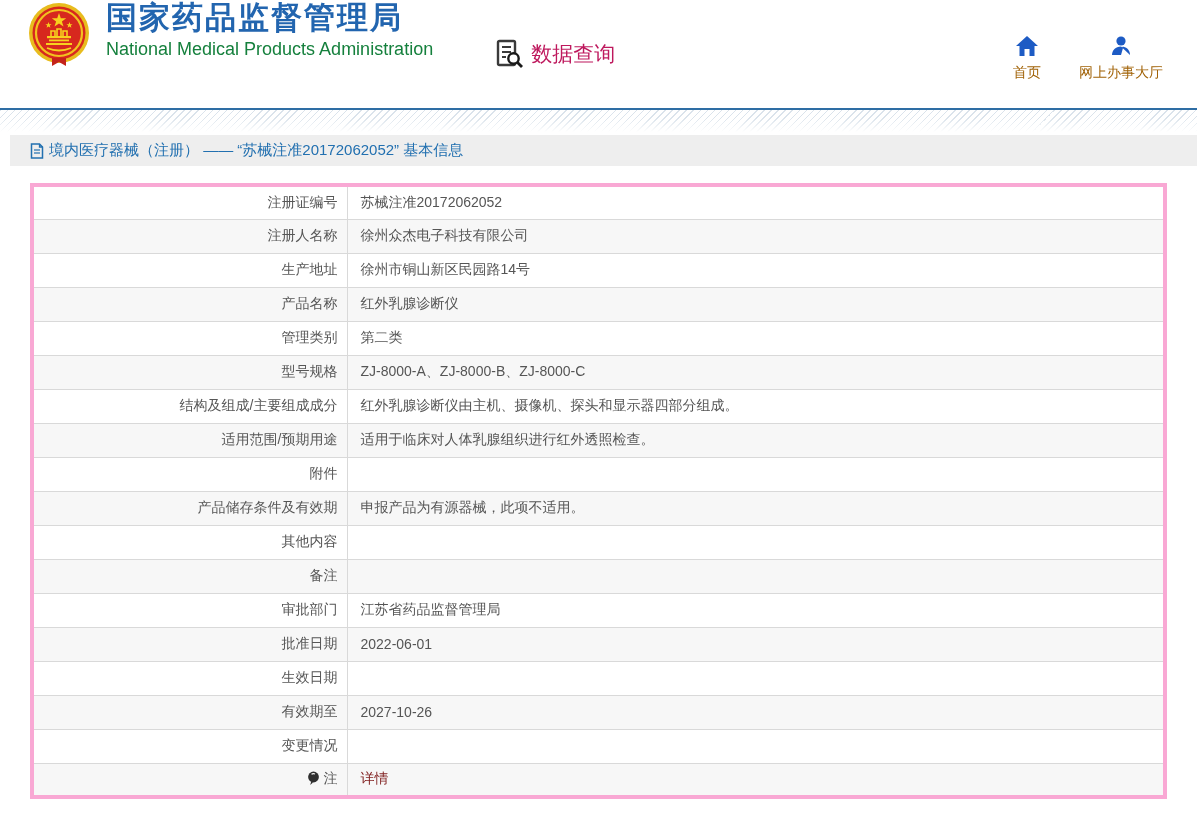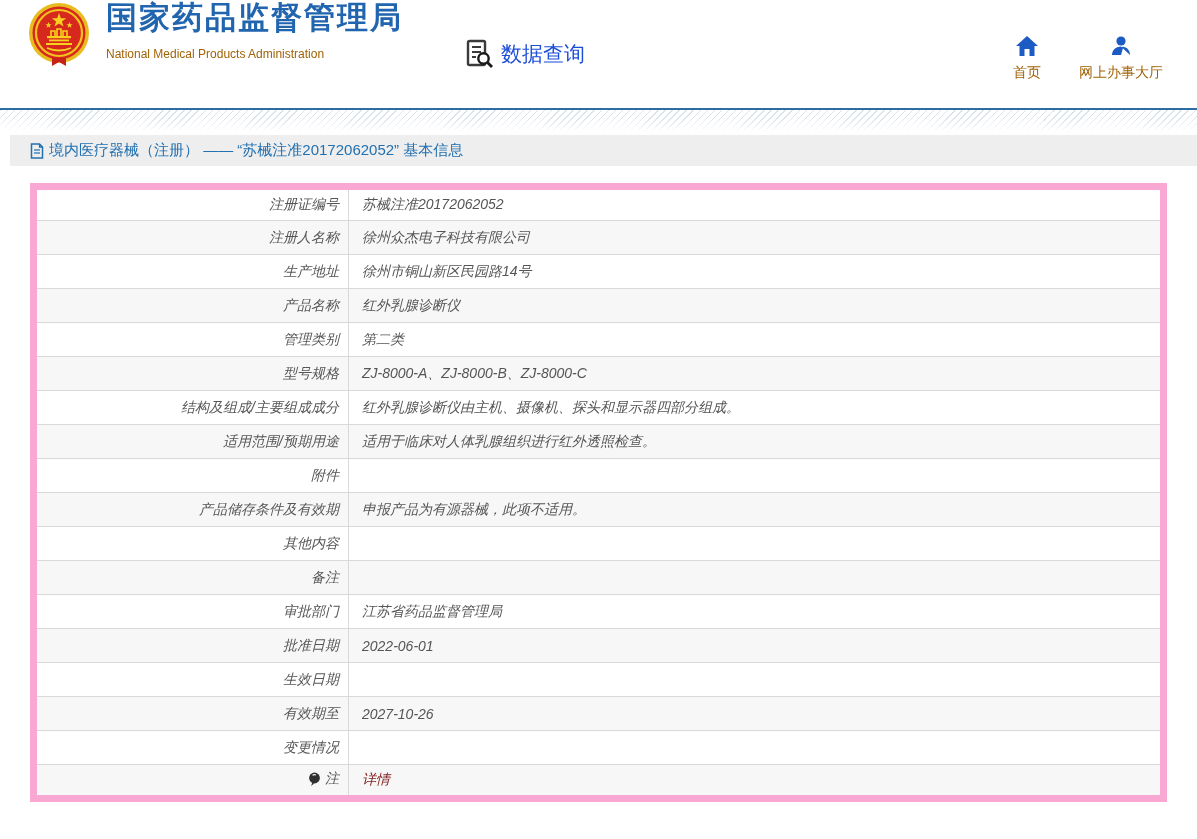--- a/index.html
+++ b/index.html
@@ -24,32 +24,32 @@
   .logo { width: 74px; height: 74px; flex: 0 0 auto; }
   .title-block { margin-left: 10px; }
   .title-cn {
     font-size: 31px;
     font-weight: bold;
     color: #2265af;
     letter-spacing: 2px;
     line-height: 1.15;
   }
   .title-en {
-    font-size: 12px;
-    color: #a16207;
-    margin-top: 11px;
+    font-size: 18px;
+    color: #15803d;
+    margin-top: 3px;
   }
   .data-query {
     display: flex;
     align-items: center;
     margin-left: 62px;
     cursor: pointer;
   }
   .data-query .dq-icon { width: 30px; height: 30px; margin-right: 6px; }
-  .dq-label { font-size: 21px; color: #1d4ed8; }
+  .dq-label { font-size: 21px; color: #be185d; }
 
   .header-spacer { flex: 1; }
 
   .top-nav { display: flex; align-items: center; gap: 38px; margin-top: 8px; }
   .nav-item {
     display: flex;
     flex-direction: column;
     align-items: center;
     cursor: pointer;
     text-decoration: none;
@@ -75,23 +75,22 @@
     padding-left: 20px;
   }
   .crumb-bar .doc-icon { width: 14px; height: 16px; margin-right: 5px; flex: 0 0 auto; }
   .crumb-text { font-size: 15px; color: #2270b0; }
 
   
   .table-wrap { margin: 17px 30px 0 30px; }
   table.reg-table {
     width: 100%;
     border-collapse: collapse;
-    border: 7px solid #f9a8d4;
+    border: 4px solid #f9a8d4;
     table-layout: fixed;
-    font-style: italic;
   }
   .reg-table tr:nth-child(even) td { background: #f7f7f7; }
   .reg-table td {
     border: 1px solid #d9d9d9;
     height: 34px;
     font-size: 14px;
     color: #555;
     vertical-align: middle;
   }
   td.cell-label {

